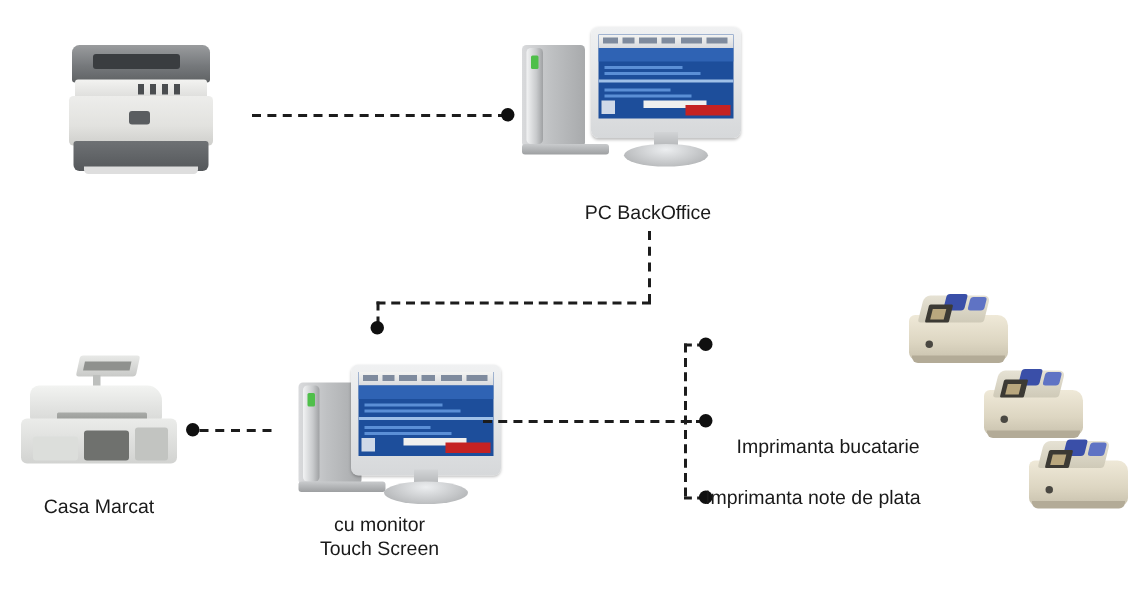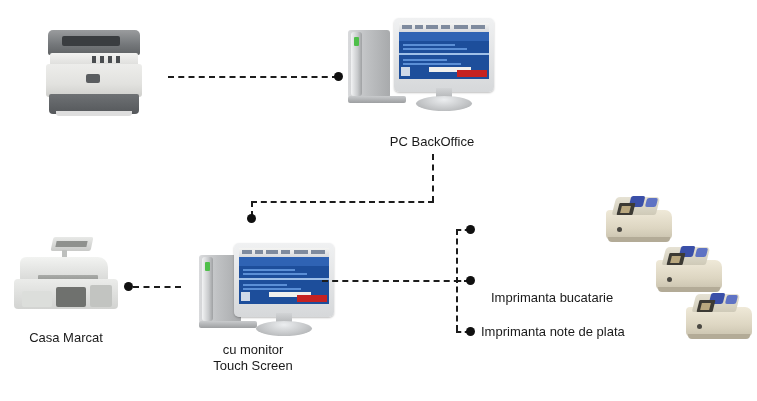--- a/index.html
+++ b/index.html
@@ -350,21 +350,21 @@
 
   <div class="hline" style="left:456px; top:229px; width:14px;"></div>
   <div class="dot" style="left:466px; top:225px;"></div>
 
   <div class="hline" style="left:456px; top:280px; width:14px;"></div>
   <div class="dot" style="left:466px; top:276px;"></div>
   <div class="label left" style="left:481px; top:290px;margin-left:10px;">Imprimanta bucatarie</div>
 
   <div class="hline" style="left:456px; top:331px; width:14px;"></div>
   <div class="dot" style="left:466px; top:327px;"></div>
-  <div class="label left" style="left:481px; top:324px;">Imprimanta note de plata</div>
+  <div class="label left" style="left:470px; top:324px;">Imprimanta note de plata</div>
 
   <div class="tp" style="left:604px; top:196px;">
     <div class="shell"></div>
     <div class="head"></div>
     <div class="blue1"></div>
     <div class="blue2"></div>
     <div class="dark"></div>
     <div class="tan"></div>
     <div class="led2"></div>
     <div class="foot"></div>

